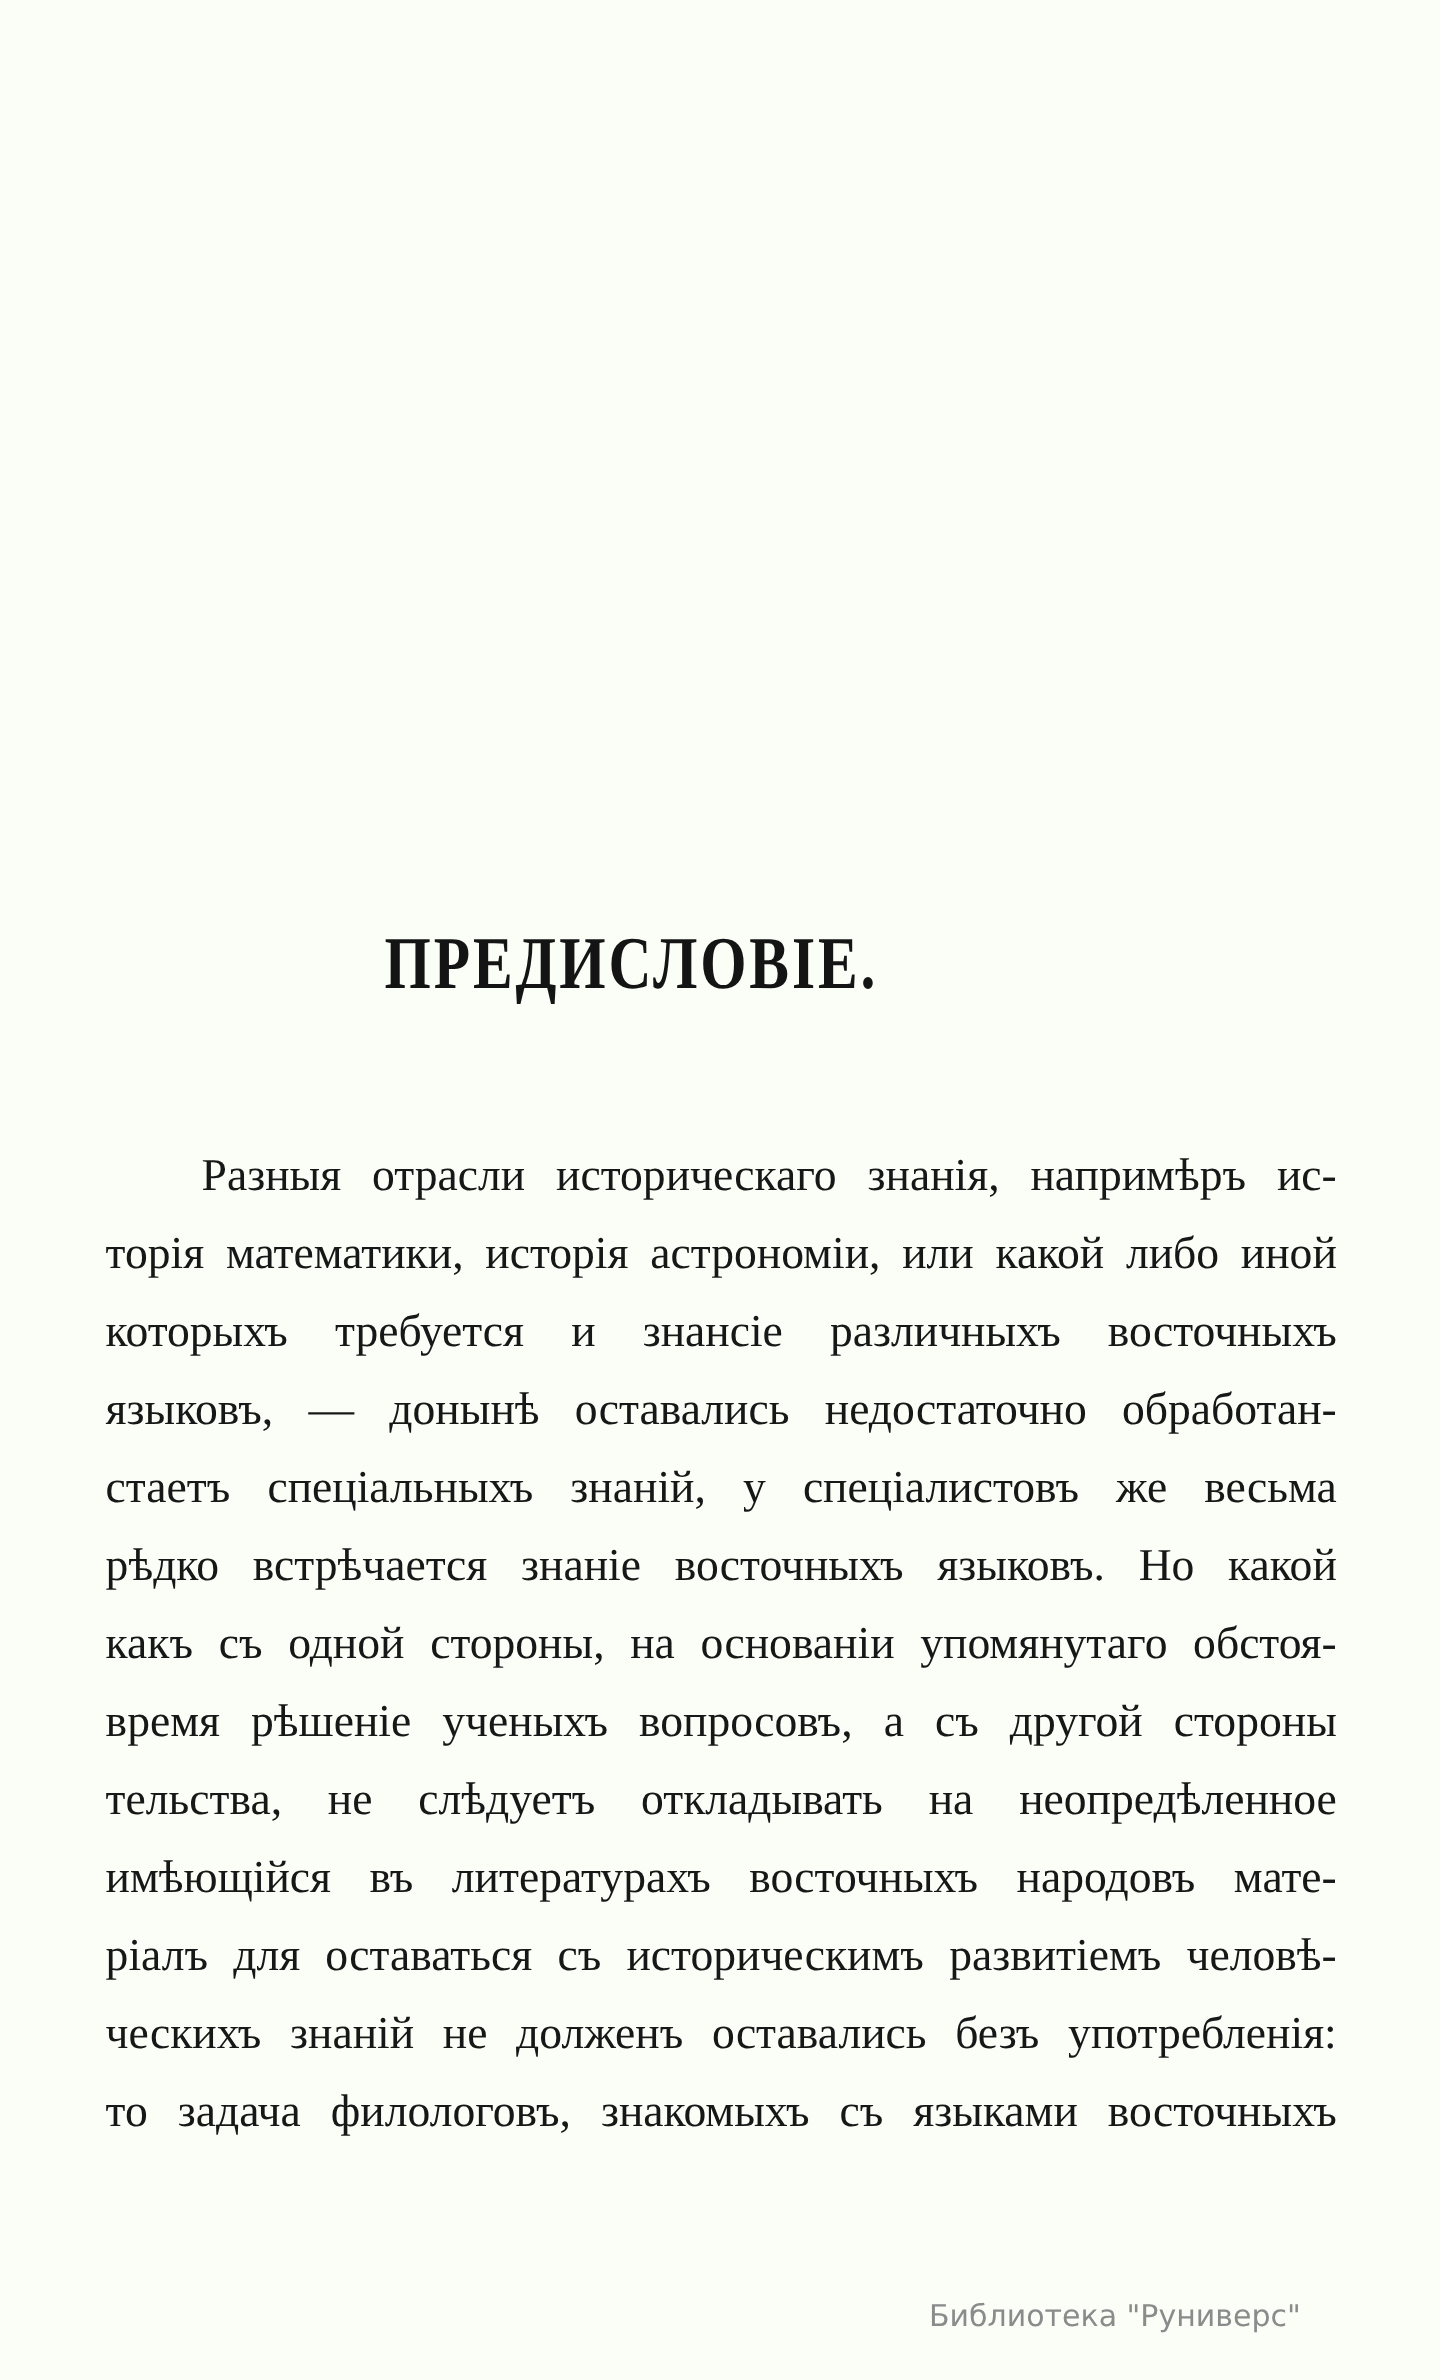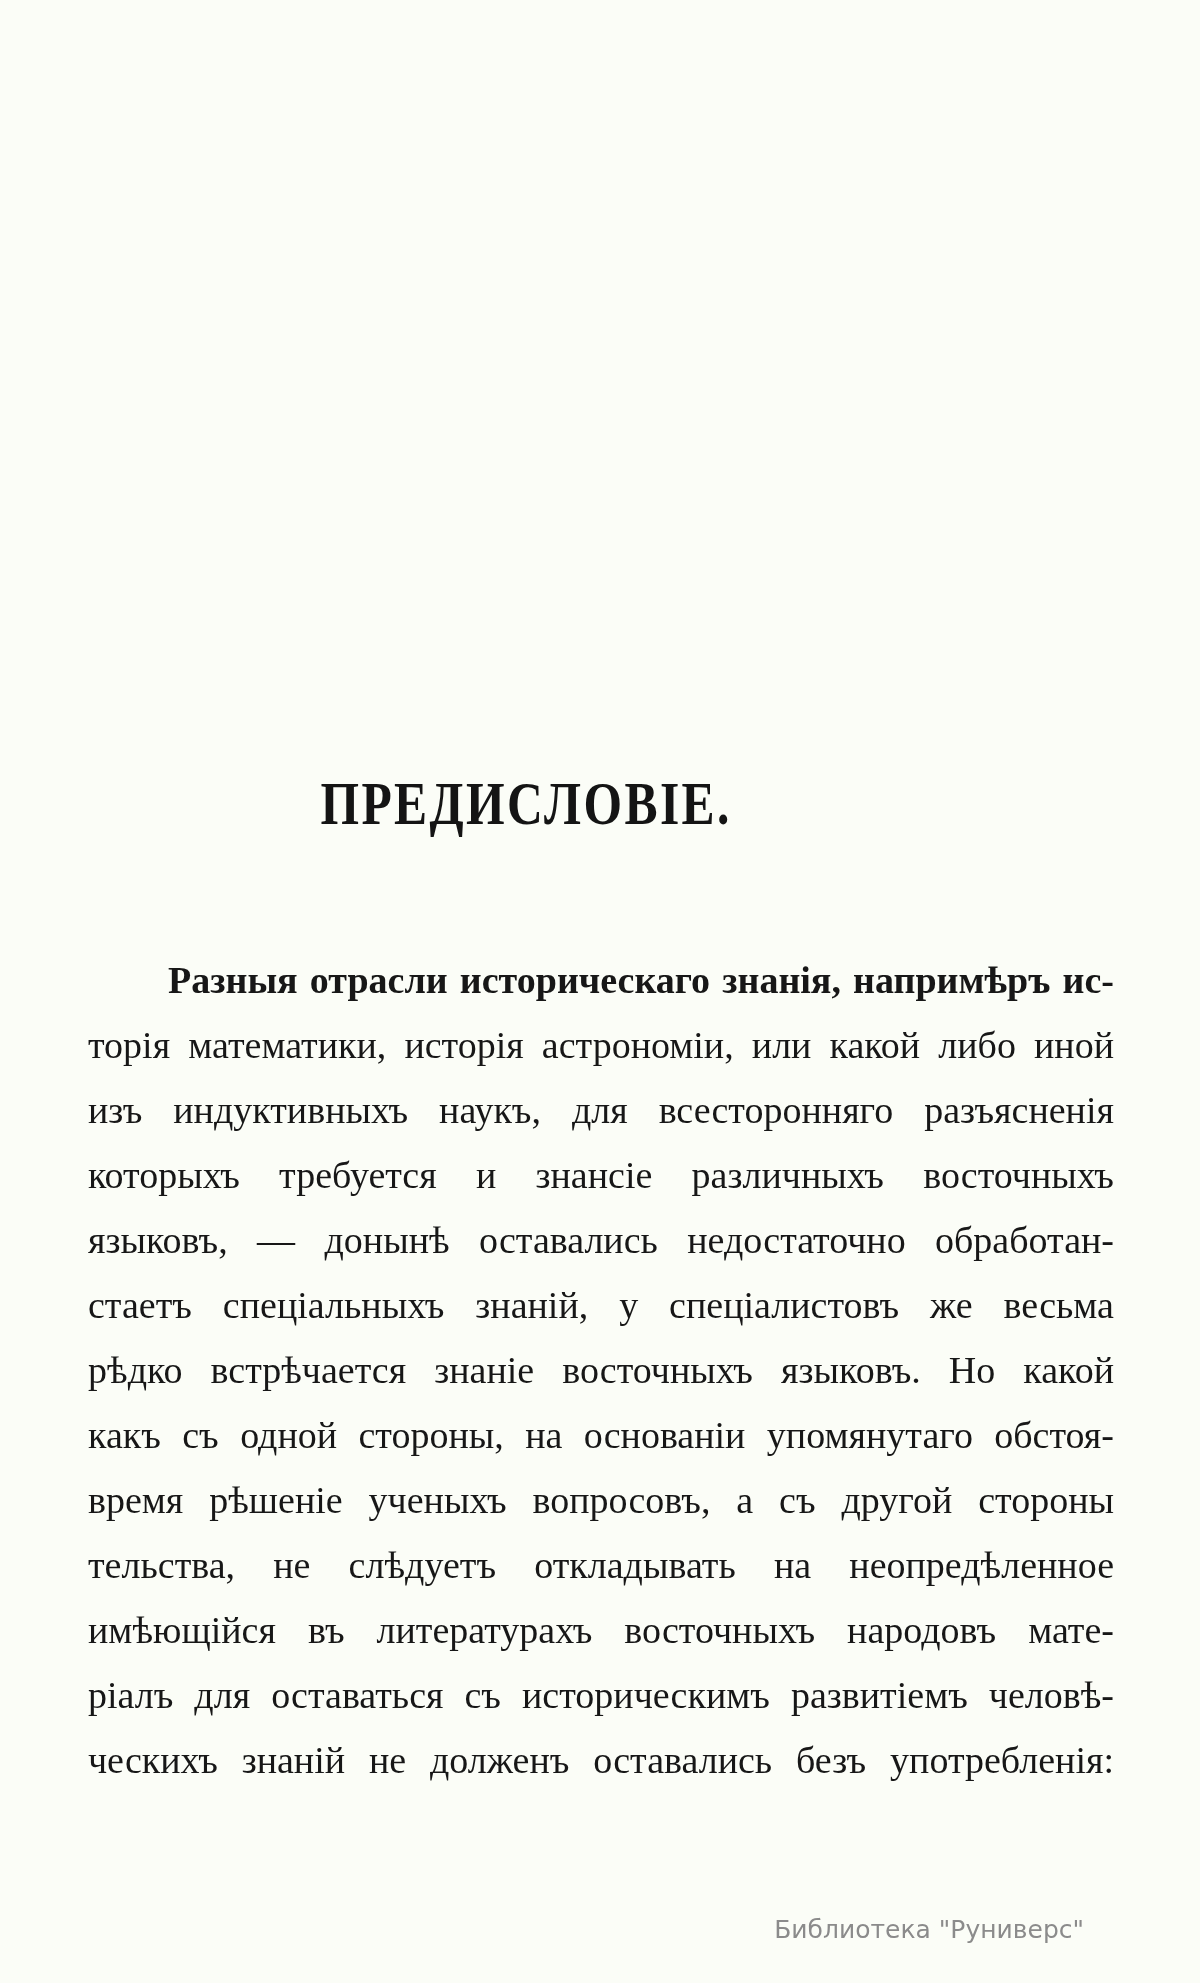--- a/index.html
+++ b/index.html
@@ -50,21 +50,20 @@
     color: #171717;
   }
   .line {
     height: 65px;
     overflow: hidden;
     text-align: justify;
     text-align-last: justify;
   }
   .line:first-child {
     padding-left: 80px;
-    font-weight: bold;
   }
   .watermark {
     position: absolute;
     top: 1914px;
     right: 116px;
     font-family: "DejaVu Sans", sans-serif;
     font-size: 25px;
     line-height: 32px;
     color: #8b8b8b;
     white-space: nowrap;
@@ -76,28 +75,28 @@
 <div class="page">
 
   <h1 class="title">
     <span class="title-inner">ПРЕДИСЛОВІЕ.</span>
   </h1>
 
   <div class="paragraph">
 
   <div class="line">Разныя отрасли историческаго знанія, напримѣръ ис-</div>
       <div class="line">торія математики, исторія астрономіи, или какой либо иной</div>
-      <div class="line">изъ индуктивныхъ наукъ, для всесторонняго разъясненія</div>
       <div class="line">которыхъ требуется и знансіе различныхъ восточныхъ</div>
       <div class="line">языковъ, — донынѣ оставались недостаточно обработан-</div>
       <div class="line">стаетъ спеціальныхъ знаній, у спеціалистовъ же весьма</div>
       <div class="line">рѣдко встрѣчается знаніе восточныхъ языковъ. Но какой</div>
       <div class="line">какъ съ одной стороны, на основаніи упомянутаго обстоя-</div>
       <div class="line">время рѣшеніе ученыхъ вопросовъ, а съ другой стороны</div>
       <div class="line">тельства, не слѣдуетъ откладывать на неопредѣленное</div>
       <div class="line">имѣющійся въ литературахъ восточныхъ народовъ мате-</div>
       <div class="line">ріалъ для оставаться съ историческимъ развитіемъ человѣ-</div>
       <div class="line">ческихъ знаній не долженъ оставались безъ употребленія:</div>
+      <div class="line">то задача филологовъ, знакомыхъ съ языками восточныхъ</div>
     </div>
 
   <div class="watermark">Библиотека "Руниверс"</div>
 
 </div>
 
 </body></html>

